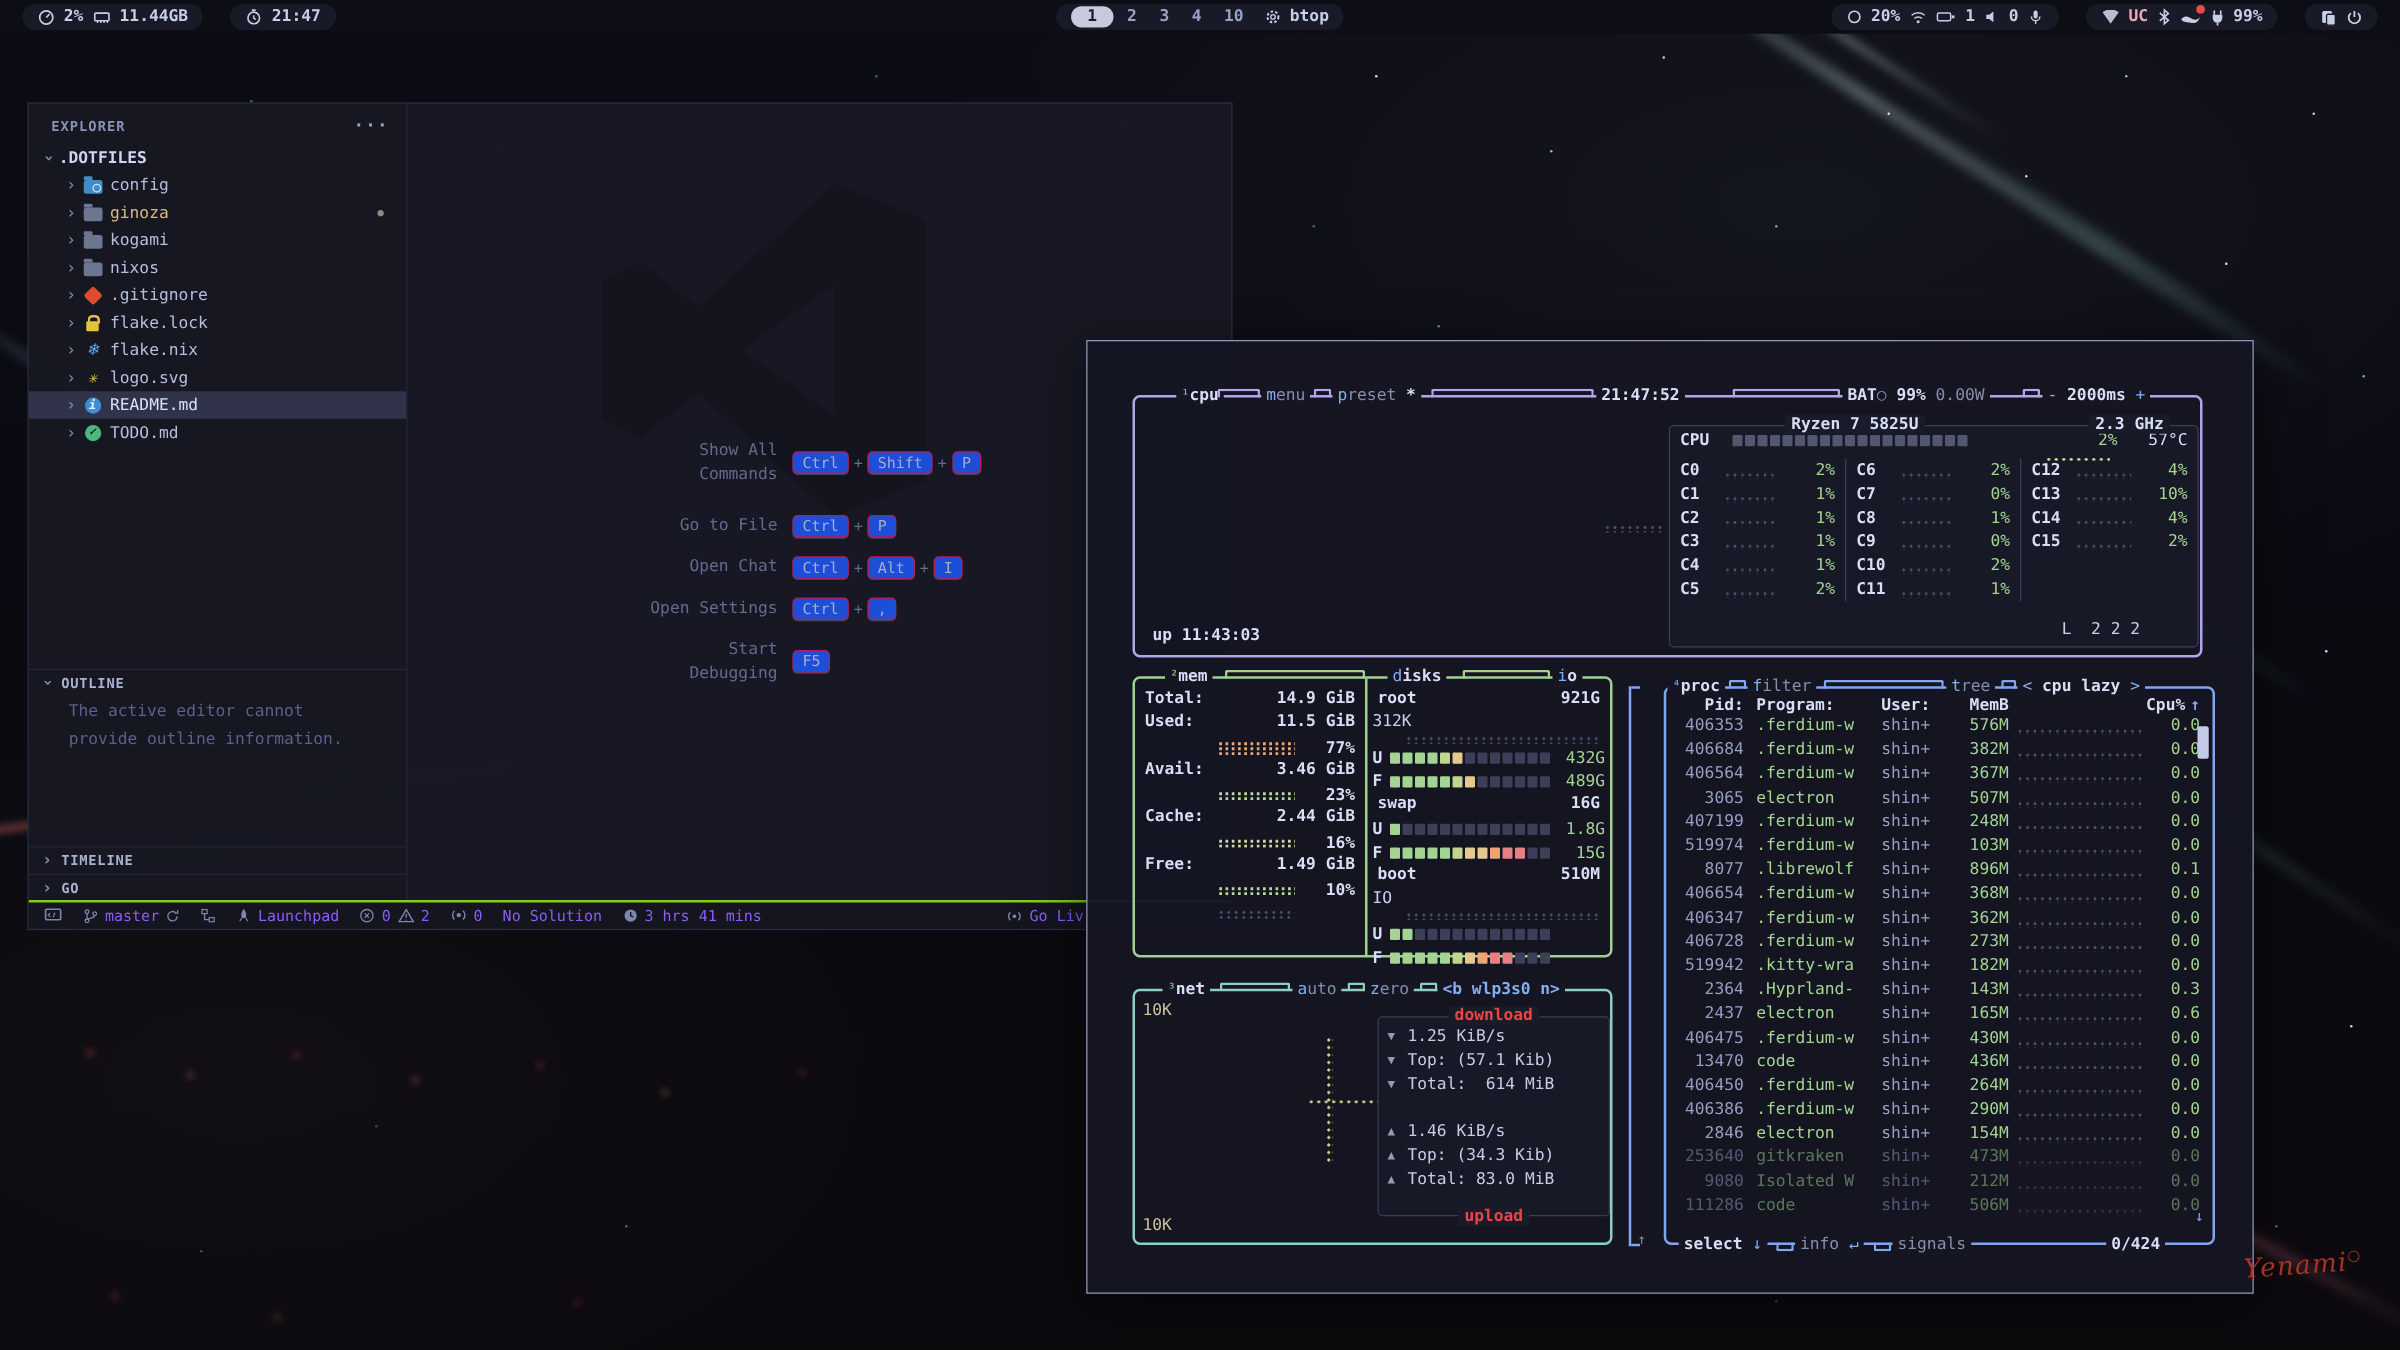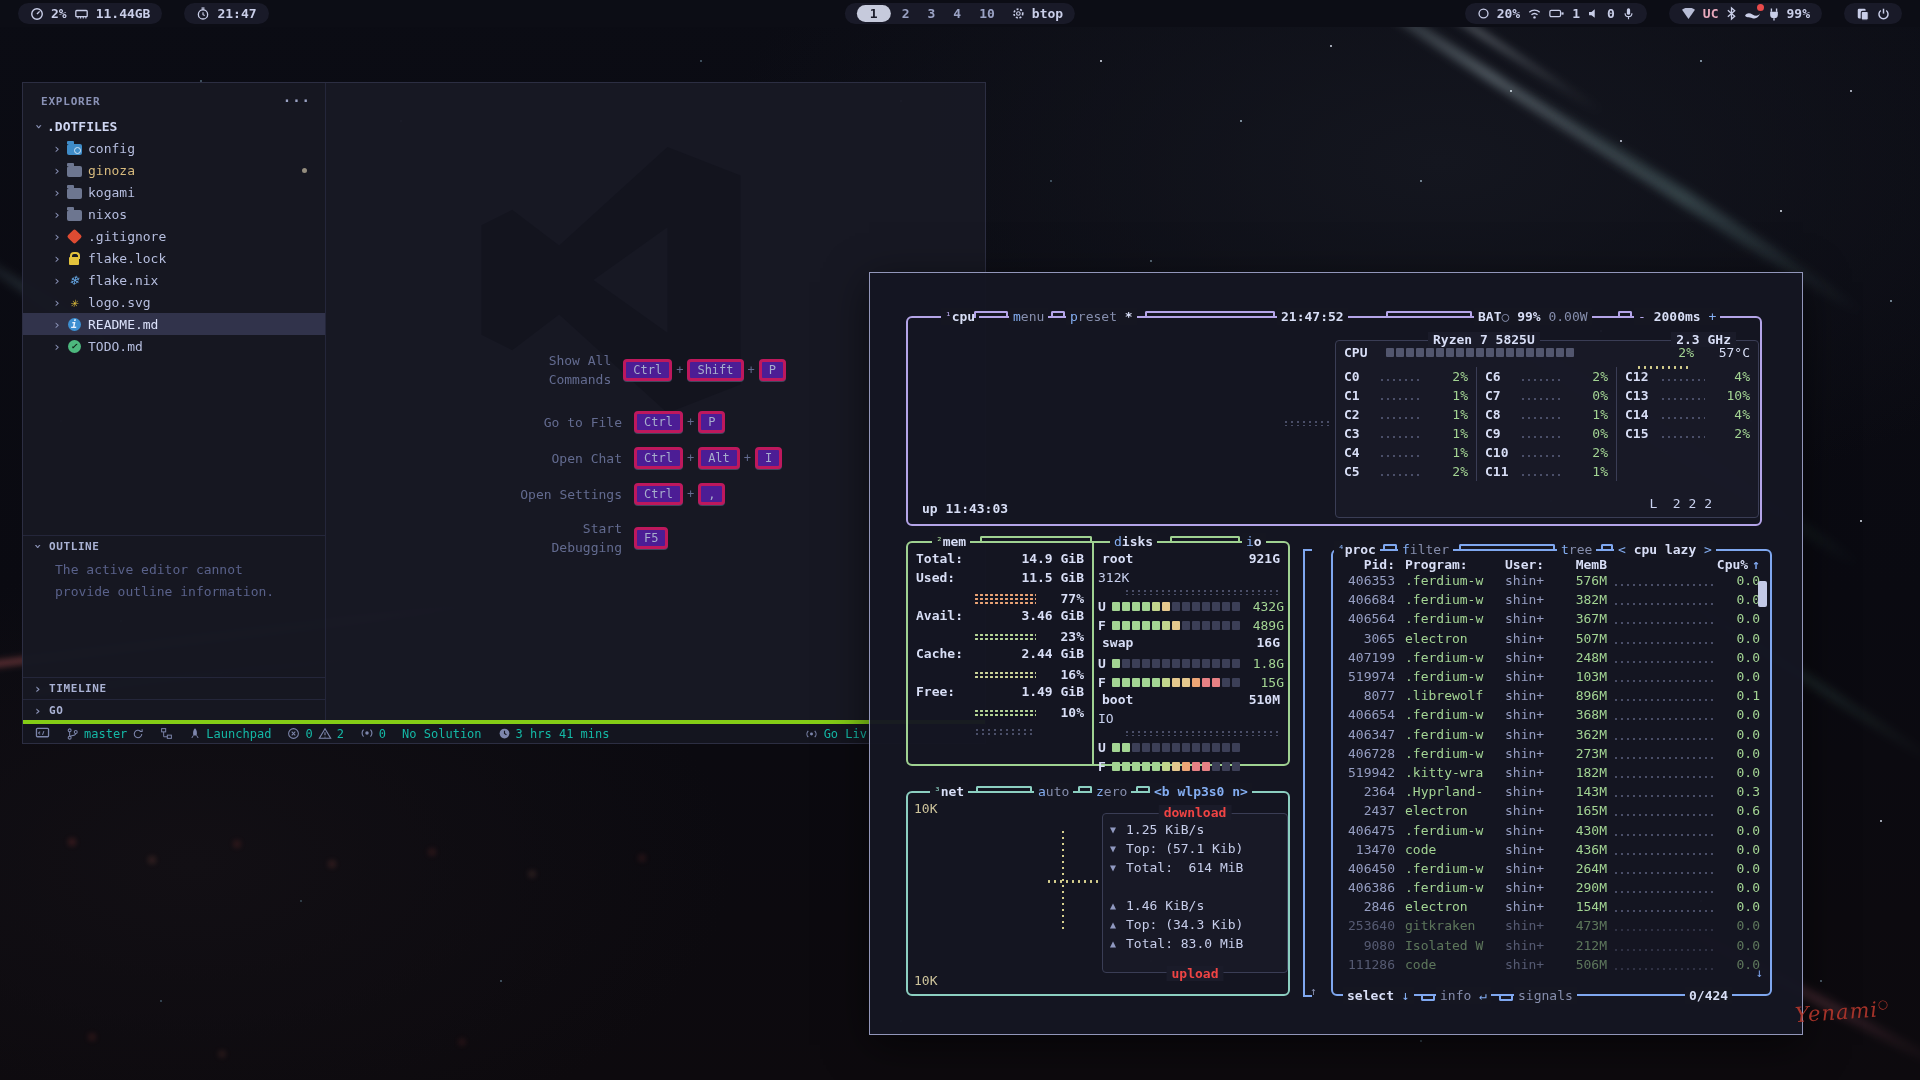--- a/index.html
+++ b/index.html
@@ -92,26 +92,26 @@
   .outline-msg{color:#59618a;font-size:13px;line-height:22px;padding:2px 10px 6px 32px;white-space:pre-line;}
   .sb-abs{position:absolute;left:0;right:0;}
 
   .editor{position:absolute;left:303px;top:0;right:0;bottom:23px;}
   .watermark{position:absolute;left:150px;top:62px;width:270px;height:270px;opacity:.55;}
   .shortcuts{position:absolute;left:30px;top:268px;width:430px;}
   .sc-row{display:flex;align-items:center;margin-bottom:14px;}
   .sc-row.two{margin-bottom:22px;}
   .sc-label{width:266px;text-align:right;color:#636b90;font-size:13px;line-height:19px;white-space:pre-line;margin-right:12px;}
   .sc-keys{display:flex;align-items:center;gap:4px;}
-  kbd{background:#4c1d95;border:3px solid #be185d;border-radius:4px;padding:1px 7px;color:#a6adcc;font-size:12px;
+  kbd{background:#1d4ed8;border:1px solid #be185d;border-radius:4px;padding:1px 7px;color:#a6adcc;font-size:12px;
       font-family:"DejaVu Sans Mono",monospace;box-shadow:0 1px 0 #42455f;}
   .plus{color:#636b90;font-size:12px;}
 
-  .statusbar{position:absolute;left:0;right:0;bottom:0;height:23px;border-top:4px solid #84cc16;background:rgba(20,21,31,.9);
-             display:flex;align-items:center;gap:16px;padding:0 12px;color:#14b8a6;font-size:12px;white-space:nowrap;}
+  .statusbar{position:absolute;left:0;right:0;bottom:0;height:23px;border-top:2px solid #84cc16;background:rgba(20,21,31,.9);
+             display:flex;align-items:center;gap:16px;padding:0 12px;color:#8b5cf6;font-size:12px;white-space:nowrap;}
   .sb-item{display:inline-flex;align-items:center;gap:5px;}
   .sb-right{position:absolute;right:118px;display:inline-flex;align-items:center;gap:5px;}
   .statusbar svg{display:block;}
 
   
   .btop{position:absolute;left:869px;top:272px;width:934px;height:763px;z-index:4;
         background:rgba(21,22,34,.97);border:1px solid #9296ba;box-shadow:0 10px 40px rgba(0,0,0,.55);}
   .bx{position:absolute;border:2px solid;border-radius:6px;font-size:13px;color:#c9d1ef;}
   .bx-cpu{left:36px;top:43px;width:856px;height:210px;border-color:#b4a4e8;}
   .bx-mem{left:36px;top:268px;width:384px;height:225px;border-color:#9fd191;}

